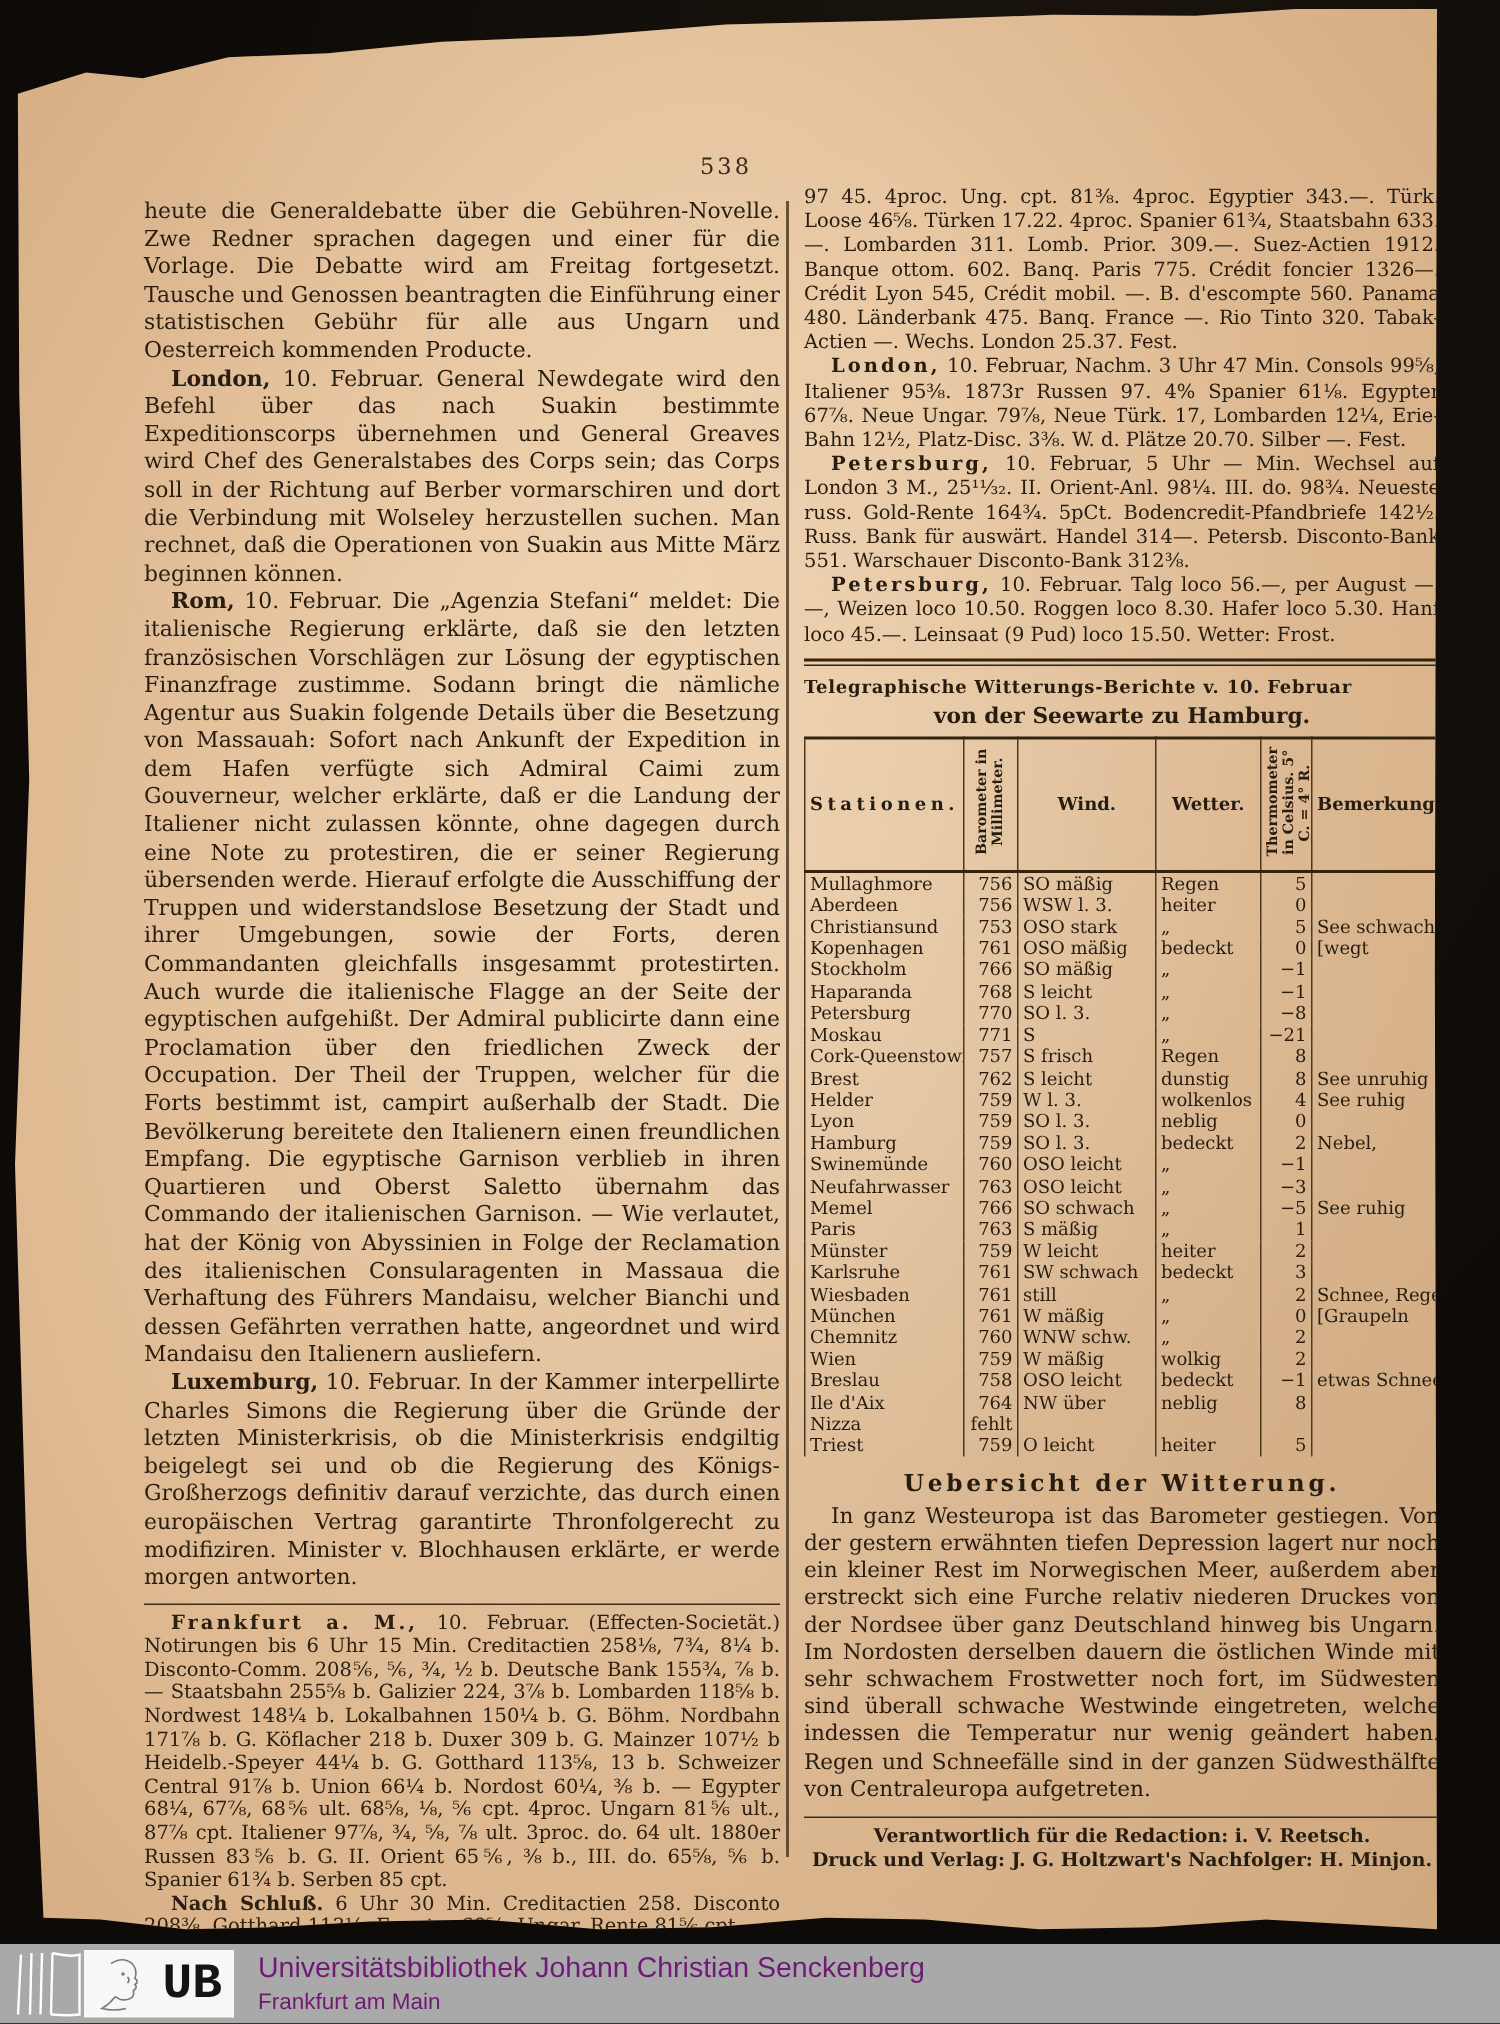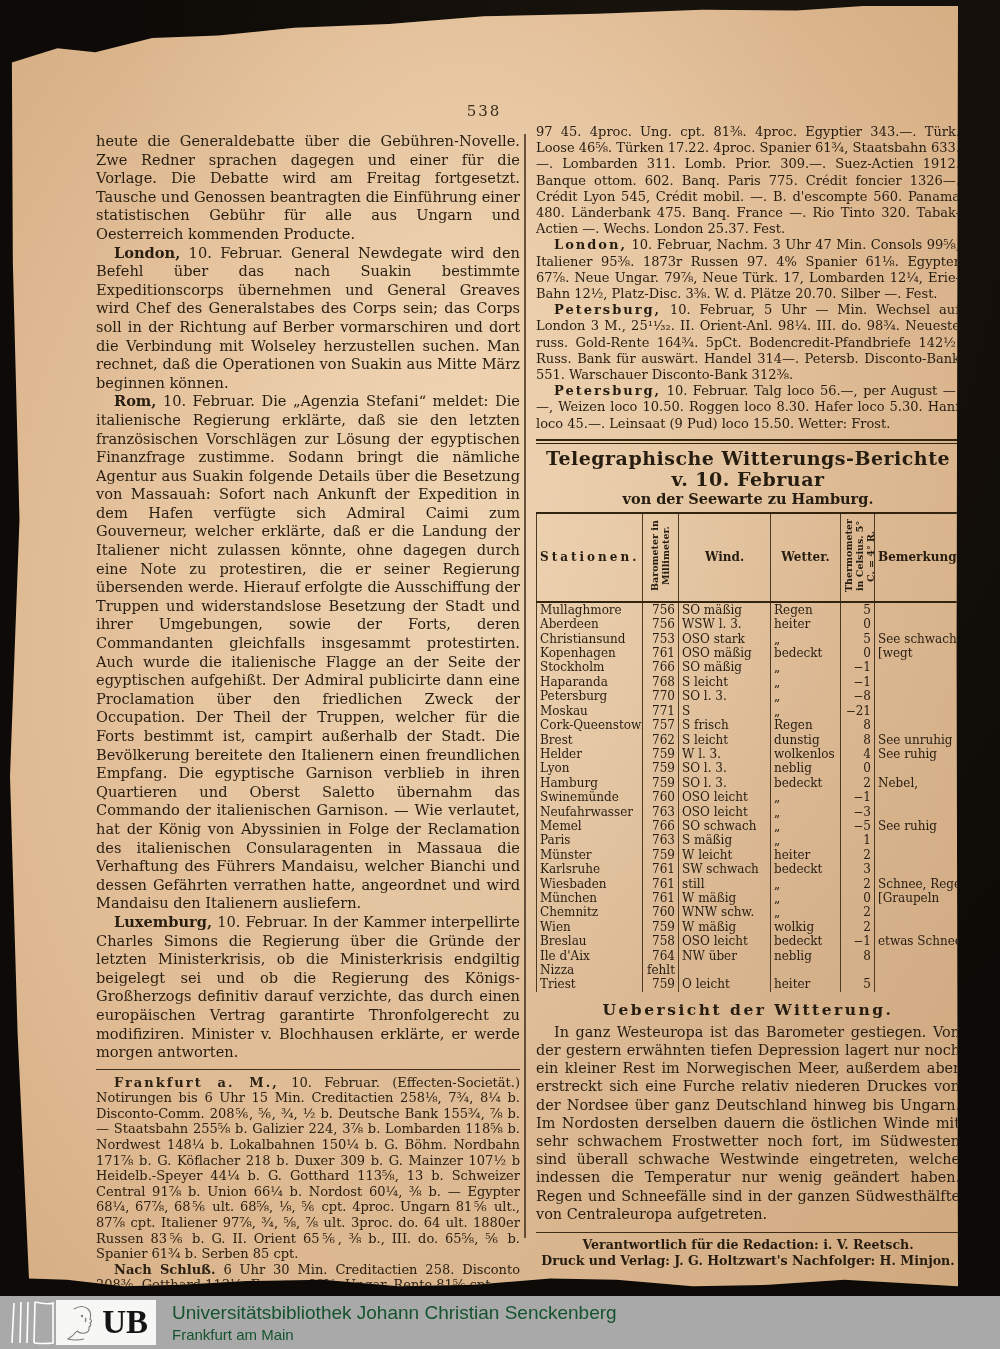--- a/index.html
+++ b/index.html
@@ -45,21 +45,21 @@
   .rule-hr { border:0; border-top:1.6px solid #3c2d1a; margin:7px 0 5px; }
 
   .small-text { font-size:13px; line-height:15.6px; color:#2b2012; }
   .small-text p { margin:0; }
 
   .col-right .mkt { font-size:13px; line-height:16.2px; margin:0; }
 
   
   .wsection { margin-top:7px; border-top:2px solid #32240f; padding-top:2px; }
   .wsection-inner { border-top:1.4px solid #32240f; padding-top:4px; }
-  .wtitle { font-size:19px; font-weight:bold; text-align:center; letter-spacing:.5px; line-height:21px; }
+  .wtitle { font-size:12px; font-weight:bold; text-align:left; letter-spacing:.5px; line-height:21px; }
   .wsubtitle { font-size:14.5px; font-weight:bold; text-align:center; line-height:18px; margin-bottom:4px; }
 
   table.wtable { width:100%; border-collapse:collapse; table-layout:fixed;
     border-top:2.6px solid #32240f; border-left:1.3px solid #4a3820; border-right:1.3px solid #4a3820; }
   .wtable thead tr { border-bottom:2.6px solid #32240f; }
   .wtable th, .wtable td { border-left:1.1px solid #4a3820; vertical-align:middle; padding:0 3px; }
   .wtable th:first-child, .wtable td:first-child { border-left:none; }
   .wtable th { height:88px; font-size:12px; font-weight:600; text-align:center; }
   .wtable th.h-station { letter-spacing:3px; }
   .rot { writing-mode:vertical-rl; transform:rotate(180deg); display:inline-block;
@@ -78,22 +78,22 @@
   .imprint { border-top:1.5px solid #3c2d1a; margin-top:9px; padding-top:4px; text-align:center; }
   .imprint div { font-size:12.6px; font-weight:600; line-height:16px; }
 
   
   .banner { position:absolute; left:0; right:0; bottom:0; height:53px; background:#a9a9a9;
     font-family:"Liberation Sans", sans-serif; }
   .logo-pages { position:absolute; left:8px; top:3px; height:47px; width:46px; }
   .logo-box { position:absolute; left:56px; top:4px; width:100px; height:45px; background:#f7f7f5;
     display:flex; align-items:center; justify-content:flex-end; padding-right:6px; border-right:2px solid #f7f7f5; }
   .goethe { position:absolute; left:4px; top:3px; }
-  .ub-text { font-family:Liberation Serif, serif; font-weight:bold; font-size:33px; color:#141414; line-height:1; }
-  .banner-text { position:absolute; left:172px; top:5px; color:#14532d; }
+  .ub-text { font-family:Liberation Mono, monospace; font-weight:bold; font-size:33px; color:#141414; line-height:1; }
+  .banner-text { position:absolute; left:172px; top:5px; color:#701a75; }
   .banner-text .l1 { font-size:19px; line-height:23px; }
   .banner-text .l2 { font-size:15px; line-height:22px; }
 </style>
 </head>
 <body>
 
 <div class="stage">
 
   <div class="paper">
 

